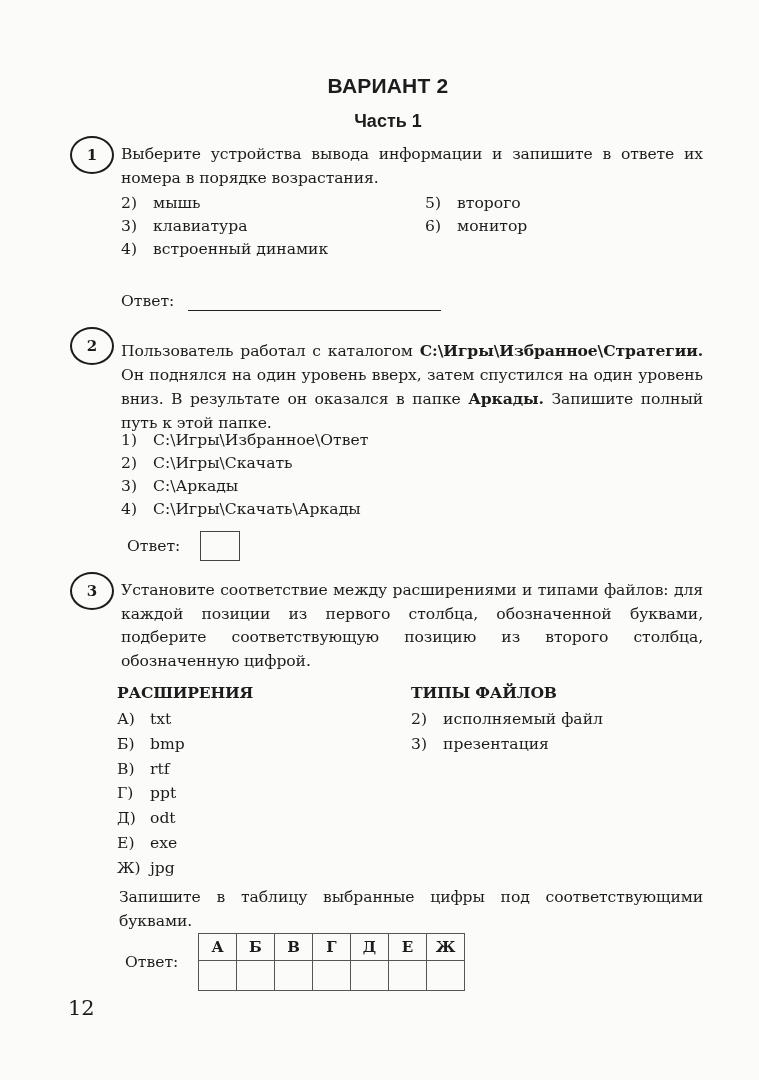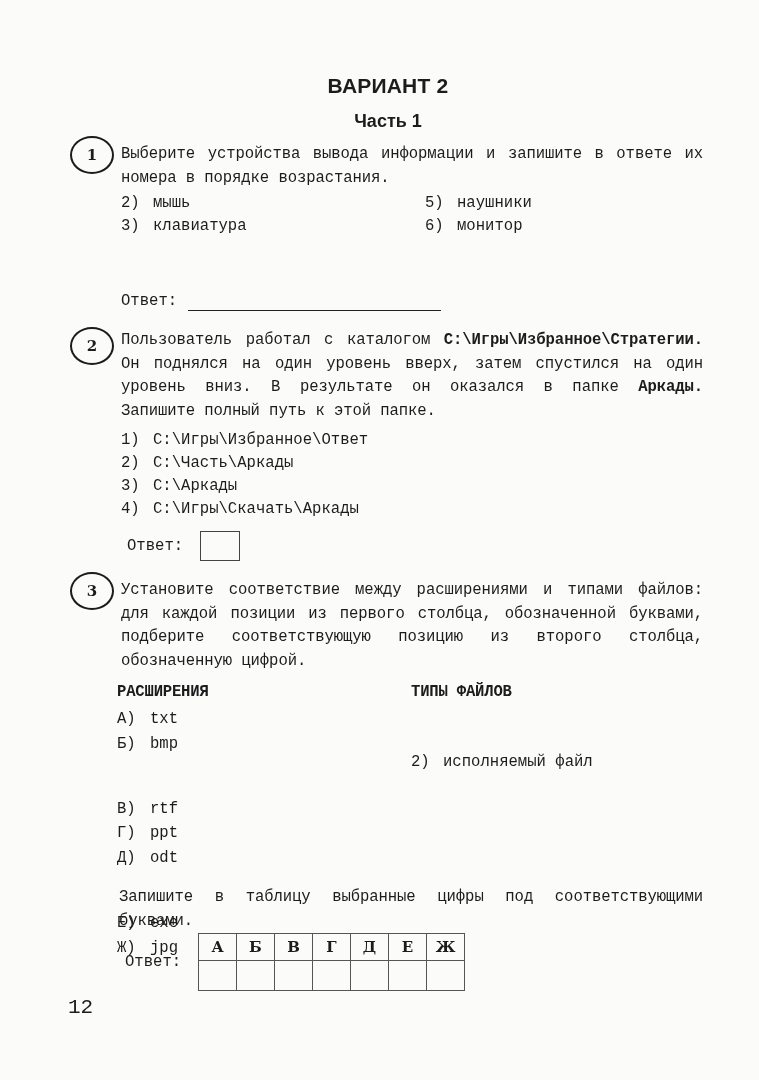--- a/index.html
+++ b/index.html
@@ -8,21 +8,21 @@
     }
     body {
       width: 759px;
       height: 1080px;
       background: #fbfbfa;
       color: #1c1c1c;
       font-family: "DejaVu Serif", serif;
       position: relative;
       overflow: hidden;
     }
-    .abs { position: absolute; font-family: Liberation Mono, monospace; }
+    .abs { position: absolute; }
     .title {
       left: 0; width: 776px; text-align: center;
       top: 74px;
       font-family: "Liberation Sans", sans-serif;
       font-weight: bold;
       font-size: 21px;
       letter-spacing: 0.2px;
     }
     .subtitle {
       left: 0; width: 776px; text-align: center;
@@ -112,64 +112,66 @@
 <div class="abs subtitle">Часть 1</div>
 
 <div class="abs qcircle" style="top:136px;">
   <span>1</span>
 </div>
 <div class="abs para" style="top:143px;">Выберите устройства вывода информации и запишите в ответе их номера в порядке возрастания.</div>
 
 <div class="abs" style="left:121px; top:192px;">
   <div class="opt"><span class="num">2)</span><span>мышь</span></div>
   <div class="opt"><span class="num">3)</span><span>клавиатура</span></div>
+  <div class="opt"><span class="num">4)</span><span>встроенный динамик</span></div>
 </div>
 <div class="abs" style="left:425px; top:192px;">
-  <div class="opt"><span class="num">5)</span><span>наушники</span></div>
+  <div class="opt"><span class="num">5)</span><span>второго</span></div>
   <div class="opt"><span class="num">6)</span><span>монитор</span></div>
 </div>
 
 <div class="abs answer-label" style="left:121px; top:292px;">Ответ:</div>
 <div class="abs answer-line"></div>
 
 <div class="abs qcircle" style="top:327px;">
   <span>2</span>
 </div>
-<div class="abs para" style="top:329px;"><span>Пользователь работал с каталогом </span><b>C:\Игры\Избранное\Стратегии.</b><span> Он поднялся на один уровень вверх, затем спустился на один уровень вниз. В результате он оказался в папке </span><b>Аркады.</b><span> Запишите полный путь к этой папке.</span></div>
+<div class="abs para" style="top:339px;"><span>Пользователь работал с каталогом </span><b>C:\Игры\Избранное\Стратегии.</b><span> Он поднялся на один уровень вверх, затем спустился на один уровень вниз. В результате он оказался в папке </span><b>Аркады.</b><span> Запишите полный путь к этой папке.</span></div>
 
 <div class="abs" style="left:121px; top:429px;">
   <div class="opt"><span class="num">1)</span><span>C:\Игры\Избранное\Ответ</span></div>
-  <div class="opt"><span class="num">2)</span><span>C:\Часть\Аркады</span></div>
+  <div class="opt"><span class="num">2)</span><span>C:\Игры\Скачать</span></div>
   <div class="opt"><span class="num">3)</span><span>C:\Аркады</span></div>
   <div class="opt"><span class="num">4)</span><span>C:\Игры\Скачать\Аркады</span></div>
 </div>
 
 <div class="abs answer-label" style="left:127px; top:537px;">Ответ:</div>
 <div class="abs answer-box"></div>
 
 <div class="abs qcircle" style="top:572px;">
   <span>3</span>
 </div>
 <div class="abs para" style="top:579px;">Установите соответствие между расширениями и типами файлов: для каждой позиции из первого столбца, обозначенной буквами, подберите соответствующую позицию из второго столбца, обозначенную цифрой.</div>
 
 <div class="abs col-head" style="left:117px; top:683px;">РАСШИРЕНИЯ</div>
 <div class="abs col-head" style="left:411px; top:683px;">ТИПЫ ФАЙЛОВ</div>
 
 <div class="abs" style="left:117px; top:707px; line-height:24.8px;">
   <div class="opt ext-item" style="line-height:24.8px;"><span class="letter">А)</span><span>txt</span></div>
   <div class="opt ext-item" style="line-height:24.8px;"><span class="letter">Б)</span><span>bmp</span></div>
-  <div class="opt ext-item" style="line-height:24.8px;margin-top:40px;"><span class="letter">В)</span><span>rtf</span></div>
+  <div class="opt ext-item" style="line-height:24.8px;"><span class="letter">В)</span><span>rtf</span></div>
   <div class="opt ext-item" style="line-height:24.8px;"><span class="letter">Г)</span><span>ppt</span></div>
   <div class="opt ext-item" style="line-height:24.8px;"><span class="letter">Д)</span><span>odt</span></div>
-  <div class="opt ext-item" style="line-height:24.8px;margin-top:40px;"><span class="letter">Е)</span><span>exe</span></div>
+  <div class="opt ext-item" style="line-height:24.8px;"><span class="letter">Е)</span><span>exe</span></div>
   <div class="opt ext-item" style="line-height:24.8px;"><span class="letter">Ж)</span><span>jpg</span></div>
 </div>
 
 <div class="abs" style="left:411px; top:707px;">
-  <div class="opt" style="line-height:24.8px;margin-top:43px;"><span class="num">2)</span><span>исполняемый файл</span></div>
+  <div class="opt" style="line-height:24.8px;"><span class="num">2)</span><span>исполняемый файл</span></div>
+  <div class="opt" style="line-height:24.8px;"><span class="num">3)</span><span>презентация</span></div>
 </div>
 
 <div class="abs para" style="left:119px; width:584px; top:886px;">Запишите в таблицу выбранные цифры под соответствующими буквами.</div>
 
 <div class="abs answer-label" style="left:125px; top:953px;">Ответ:</div>
 
 <table class="ans">
   <tbody>
       <tr>
     <td>А</td>

